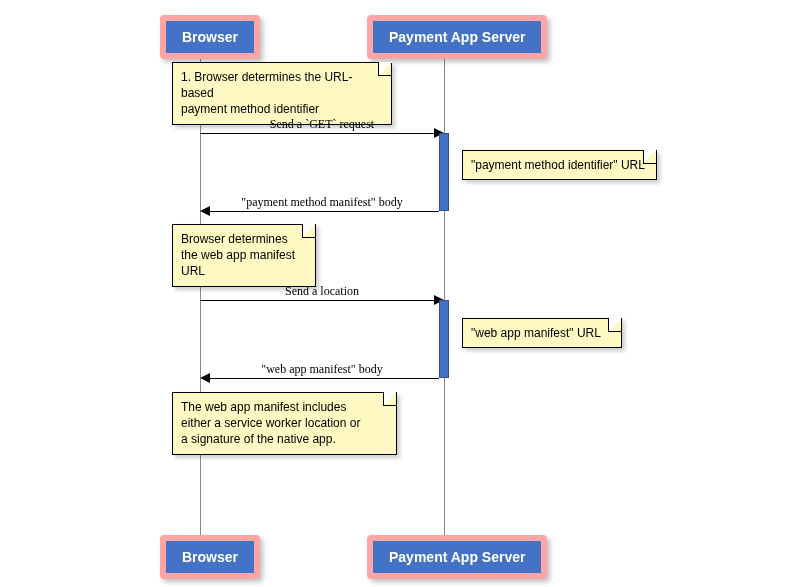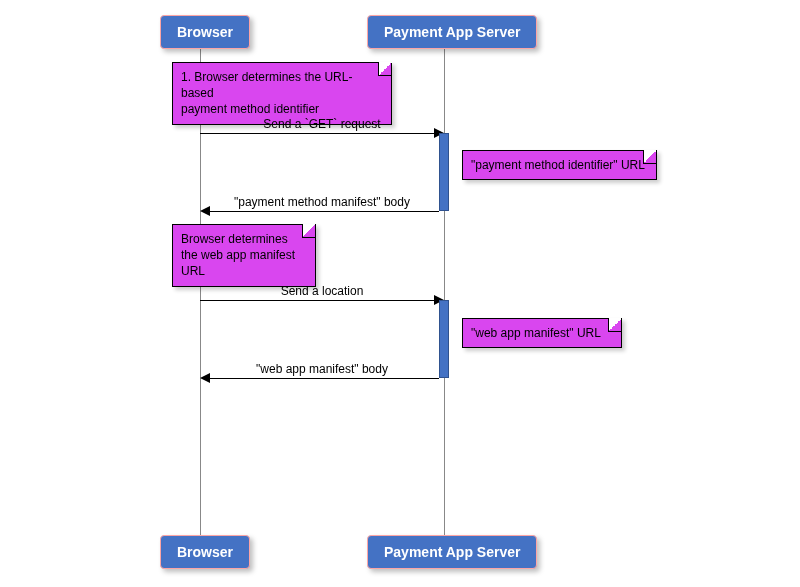--- a/index.html
+++ b/index.html
@@ -1,38 +1,38 @@
 <!DOCTYPE html>
 <html><head>
 <meta charset="utf-8">
 <style>
   * { box-sizing: border-box; }
   body { margin:0; font-family: Arial, sans-serif; background:#fff; }
   .canvas { position:relative; width:800px; height:587px; background:#fff; }
   .participant {
     position:absolute;
     background:#4472C4;
-    border:1px solid #fca5a5;
+    border:6px solid #fca5a5;
     color:#fff;
     font-size:14px;
     font-weight:bold;
     text-align:center;
     padding:8px 16px;
     border-radius:4px;
     box-shadow:3px 3px 5px rgba(0,0,0,0.25);
     white-space:nowrap;
   }
   .lifeline {
     position:absolute;
     width:1px;
     background:#888;
   }
   .note {
     position:absolute;
-    background:#d946ef;
+    background:#fef9c3;
     border:1px solid #000;
     font-size:12px;
     line-height:1.35;
     padding:6px 8px 6px 8px;
     box-shadow:3px 3px 4px rgba(0,0,0,0.2);
   }
   .note .fold {
     position:absolute;
     top:-1px; right:-1px;
     width:14px; height:14px;
@@ -43,20 +43,21 @@
   .msg {
     position:absolute;
     height:1px;
     background:#000;
   }
   .msg-label {
     position:absolute;
     font-size:12px;
     white-space:nowrap;
     text-align:center;
+    font-family:Liberation Serif, serif;
   }
   .arrow-right, .arrow-left {
     position:absolute;
     width:0;height:0;
     border-top:5px solid transparent;
     border-bottom:5px solid transparent;
   }
   .arrow-right { border-left:10px solid #000; }
   .arrow-left  { border-right:10px solid #000; }
   .activation {
@@ -116,20 +117,26 @@
 
   <div class="note" style="left:462px; top:318px; width:160px;">
     <div class="fold"></div>
     <span>"web app manifest" URL</span>
   </div>
 
   <div class="msg-label" style="left:200px; top:362px; width:244px;">"web app manifest" body</div>
   <div class="msg" style="left:209px; top:378px; width:230px;"></div>
   <div class="arrow-left" style="left:200px; top:373px;"></div>
 
+  <div class="note" style="left:172px; top:392px; width:225px;">
+    <div class="fold"></div>
+    <span style="white-space:pre-line;">The web app manifest includes
+either a service worker location or
+a signature of the native app.</span>
+  </div>
 
   <div class="participant" style="left:160px; top:535px;">
     <span>Browser</span>
   </div>
   <div class="participant" style="left:367px; top:535px;">
     <span>Payment App Server</span>
   </div>
 
 </div>
 

